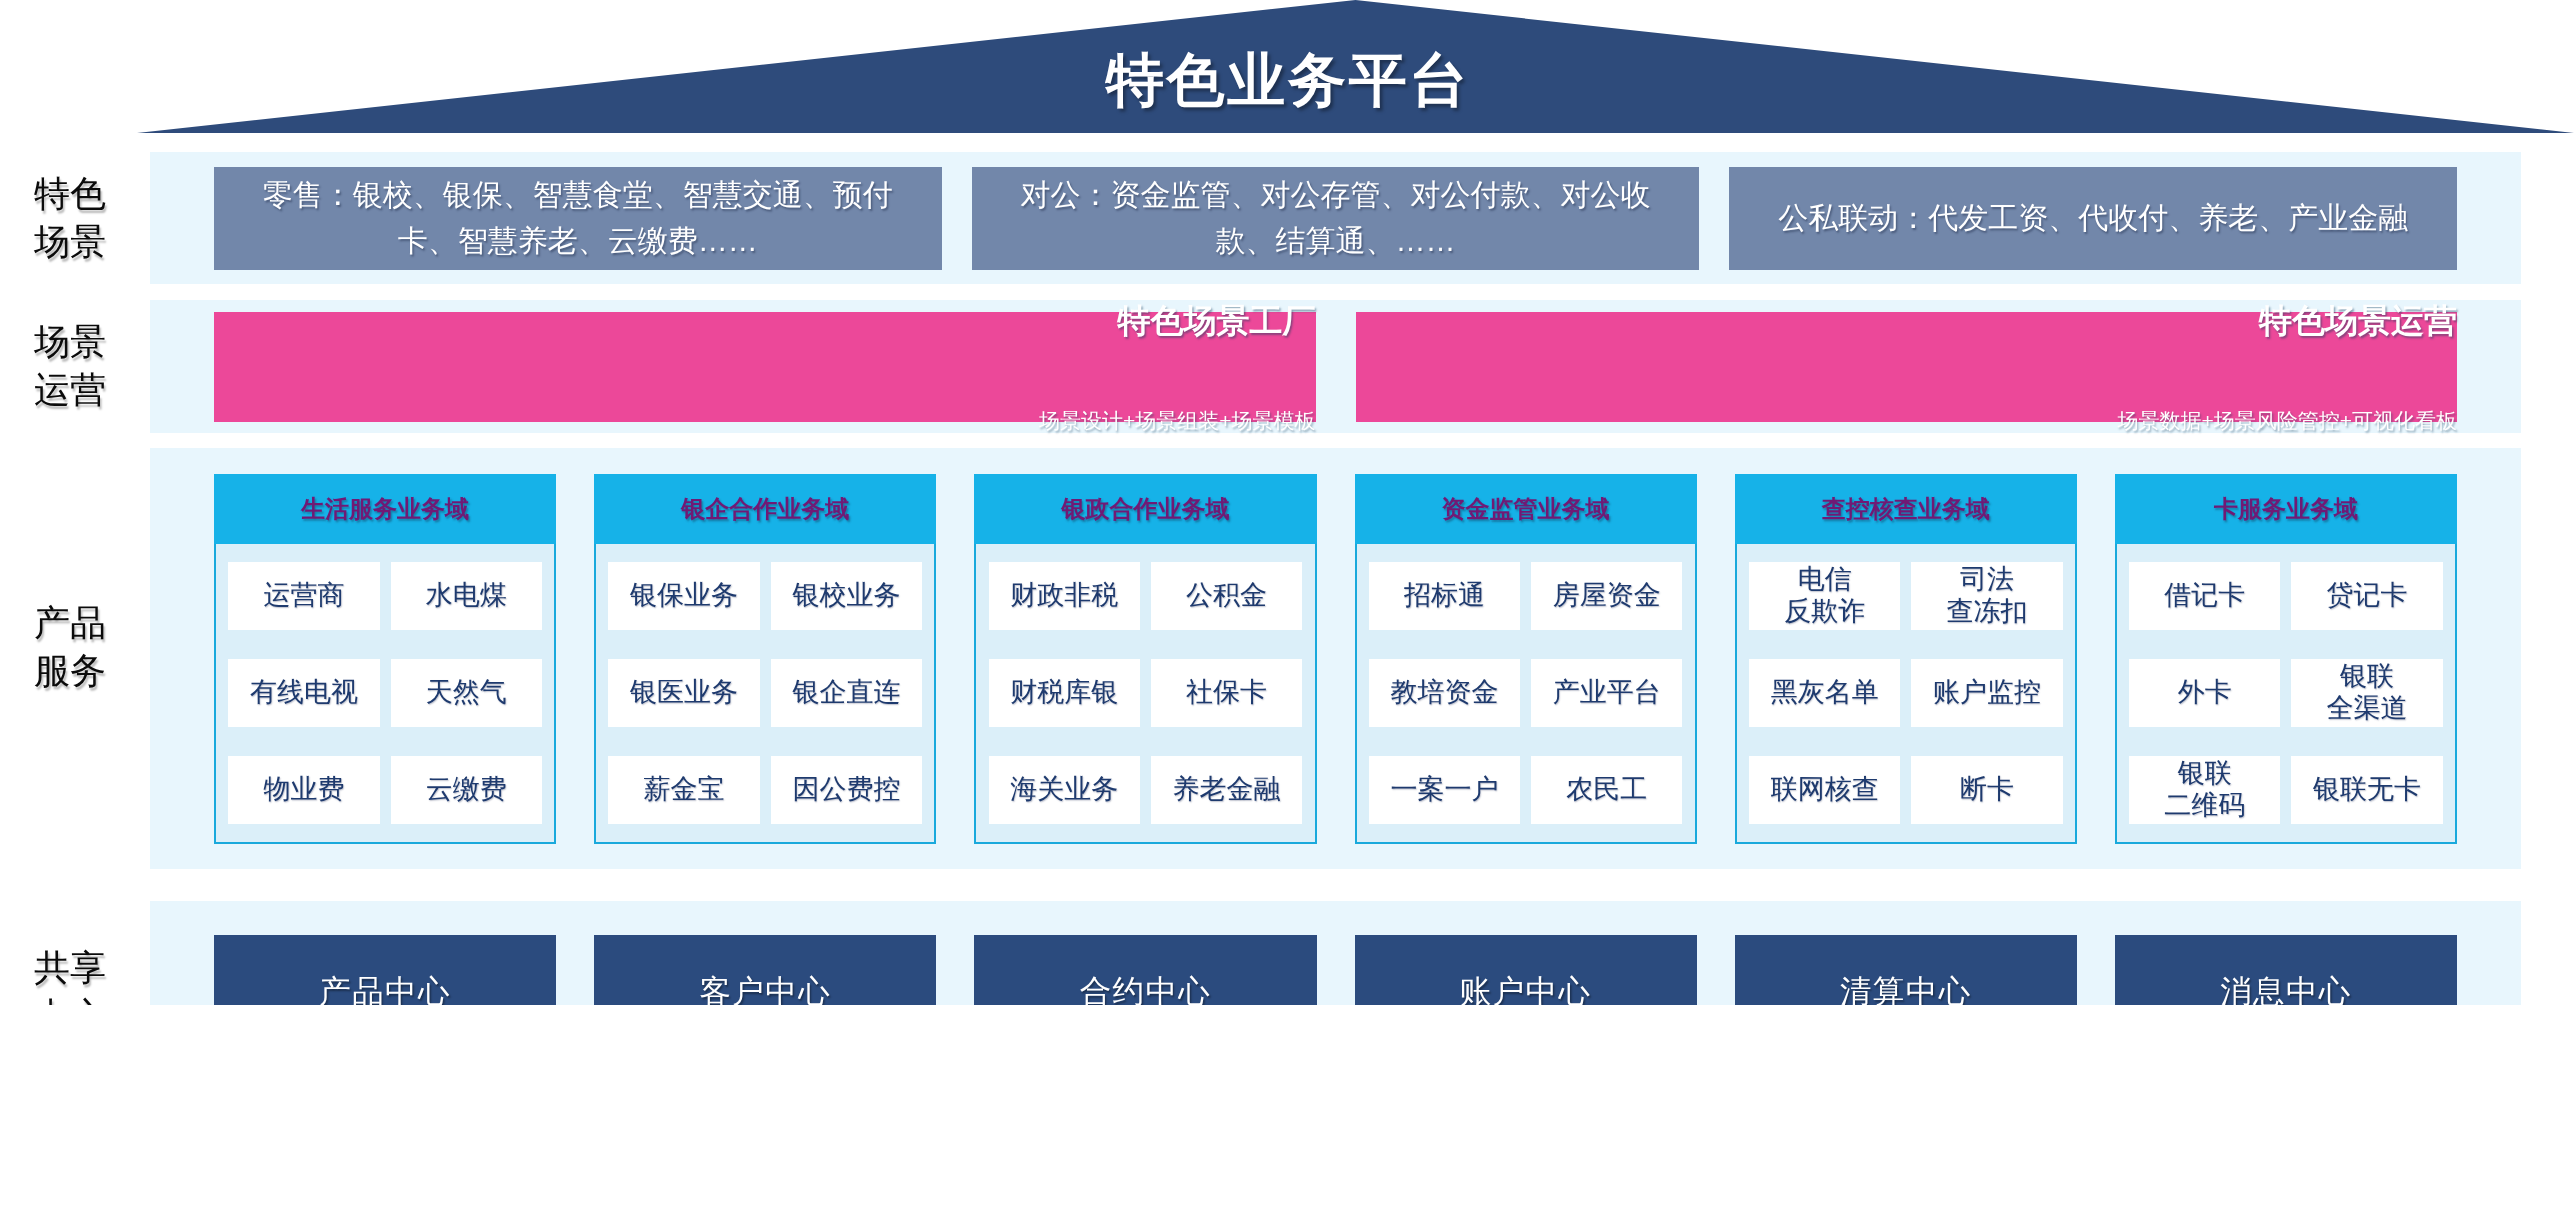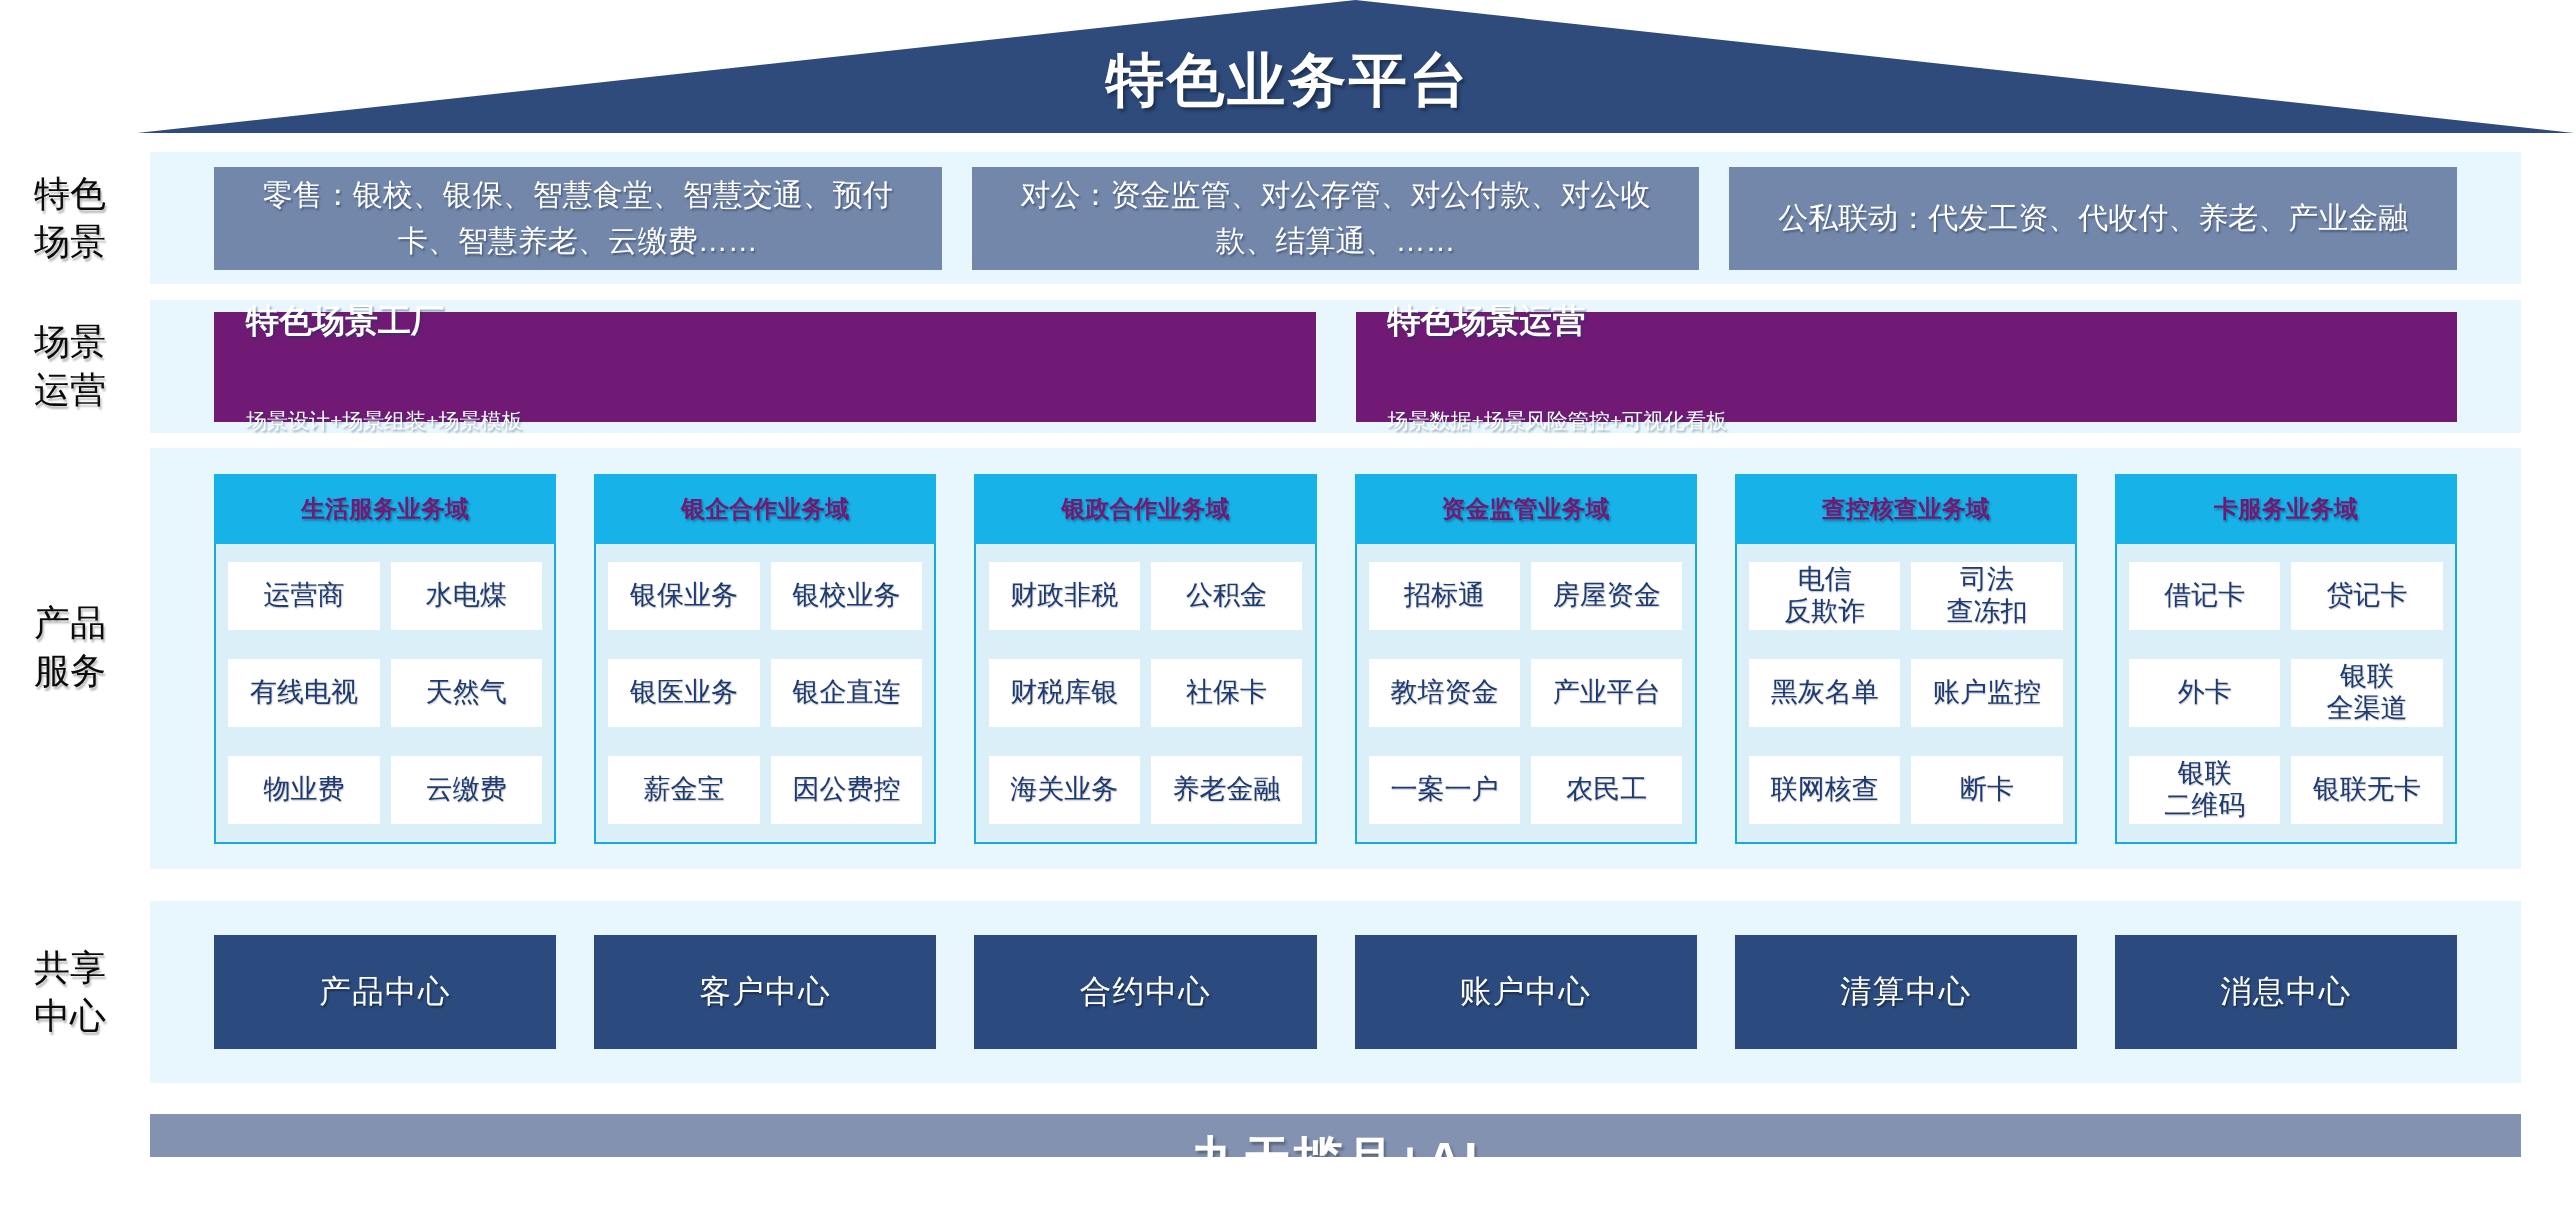--- a/index.html
+++ b/index.html
@@ -1,17 +1,17 @@
 <!DOCTYPE html>
 <html style="font-size:11px"><head>
 <meta charset="utf-8">
 <style>
   html,body{margin:0;padding:0;background:#ffffff;}
   .canvas{
-    position:relative;width:2576px;height:1157px;overflow:hidden;background:#ffffff;
+    position:relative;width:2576px;height:1005px;overflow:hidden;background:#ffffff;
     font-family:"Liberation Sans", sans-serif;
   }
   
   .roof{
     position:absolute;left:137px;top:0;width:2437px;height:133px;
     background:#2E4B7B;
     clip-path:polygon(0 100%, 50% 0, 100% 100%);
   }
   .roof-title{
     position:absolute;left:0;right:0;top:42px;text-align:center;
@@ -35,22 +35,22 @@
   .scenario-box{
     flex:1;height:103px;background:#7287AA;
     display:flex;align-items:center;justify-content:center;text-align:center;
   }
   .scenario-box span{
     color:#ffffff;font-size:30px;line-height:1.55;white-space:pre-line;
     text-shadow:1.4px 2.1px 2.1px rgba(25,35,65,.45);
   }
   .band-operation{top:300px;height:133px;gap:40px;}
   .op-box{
-    flex:1;height:110px;background:#701a75;
-    display:flex;flex-direction:column;align-items:flex-start;justify-content:center;gap:18px;
+    flex:1;height:110px;background:#ec4899;
+    display:flex;flex-direction:column;align-items:flex-end;justify-content:center;gap:18px;
     text-align:center;color:#ffffff;padding-left:32px;
   }
   .op-title{font-size:33px;font-weight:bold;text-shadow:1.4px 2.1px 2.1px rgba(20,60,90,.45);}
   .op-sub{font-size:21px;text-shadow:1.4px 2.1px 2.1px rgba(20,60,90,.40);margin-top:45px;}
   
   .band-products{top:448px;height:421px;align-items:center;gap:38px;}
   .domain-col{flex:1;height:370px;display:flex;flex-direction:column;}
   .domain-header{
     height:70px;background:#16B2E8;flex:none;
     display:flex;align-items:center;justify-content:center;

